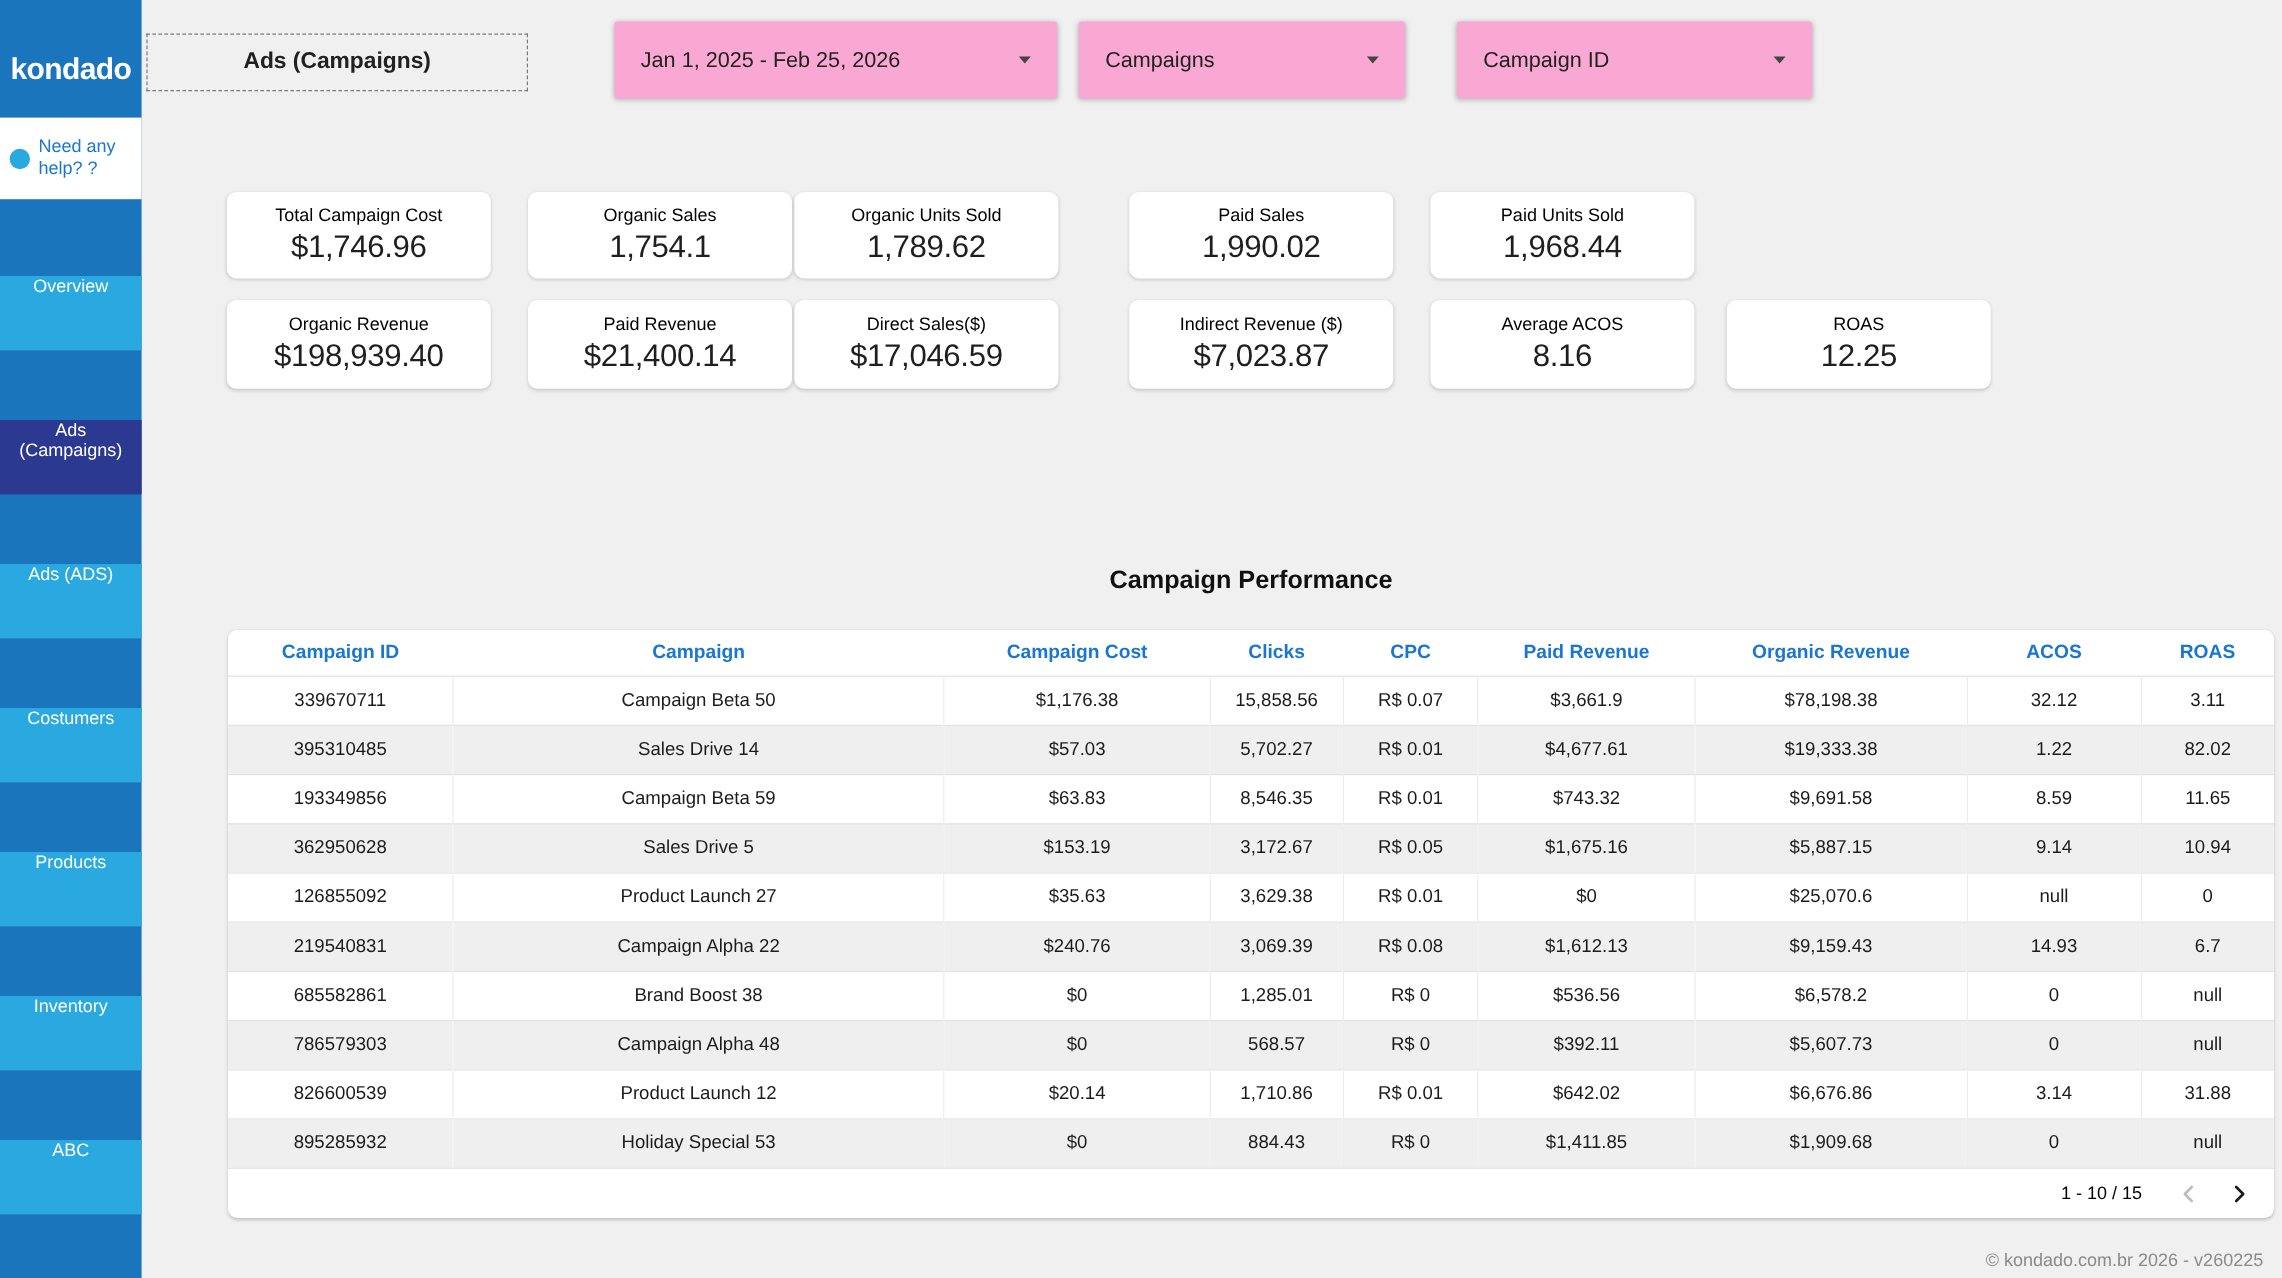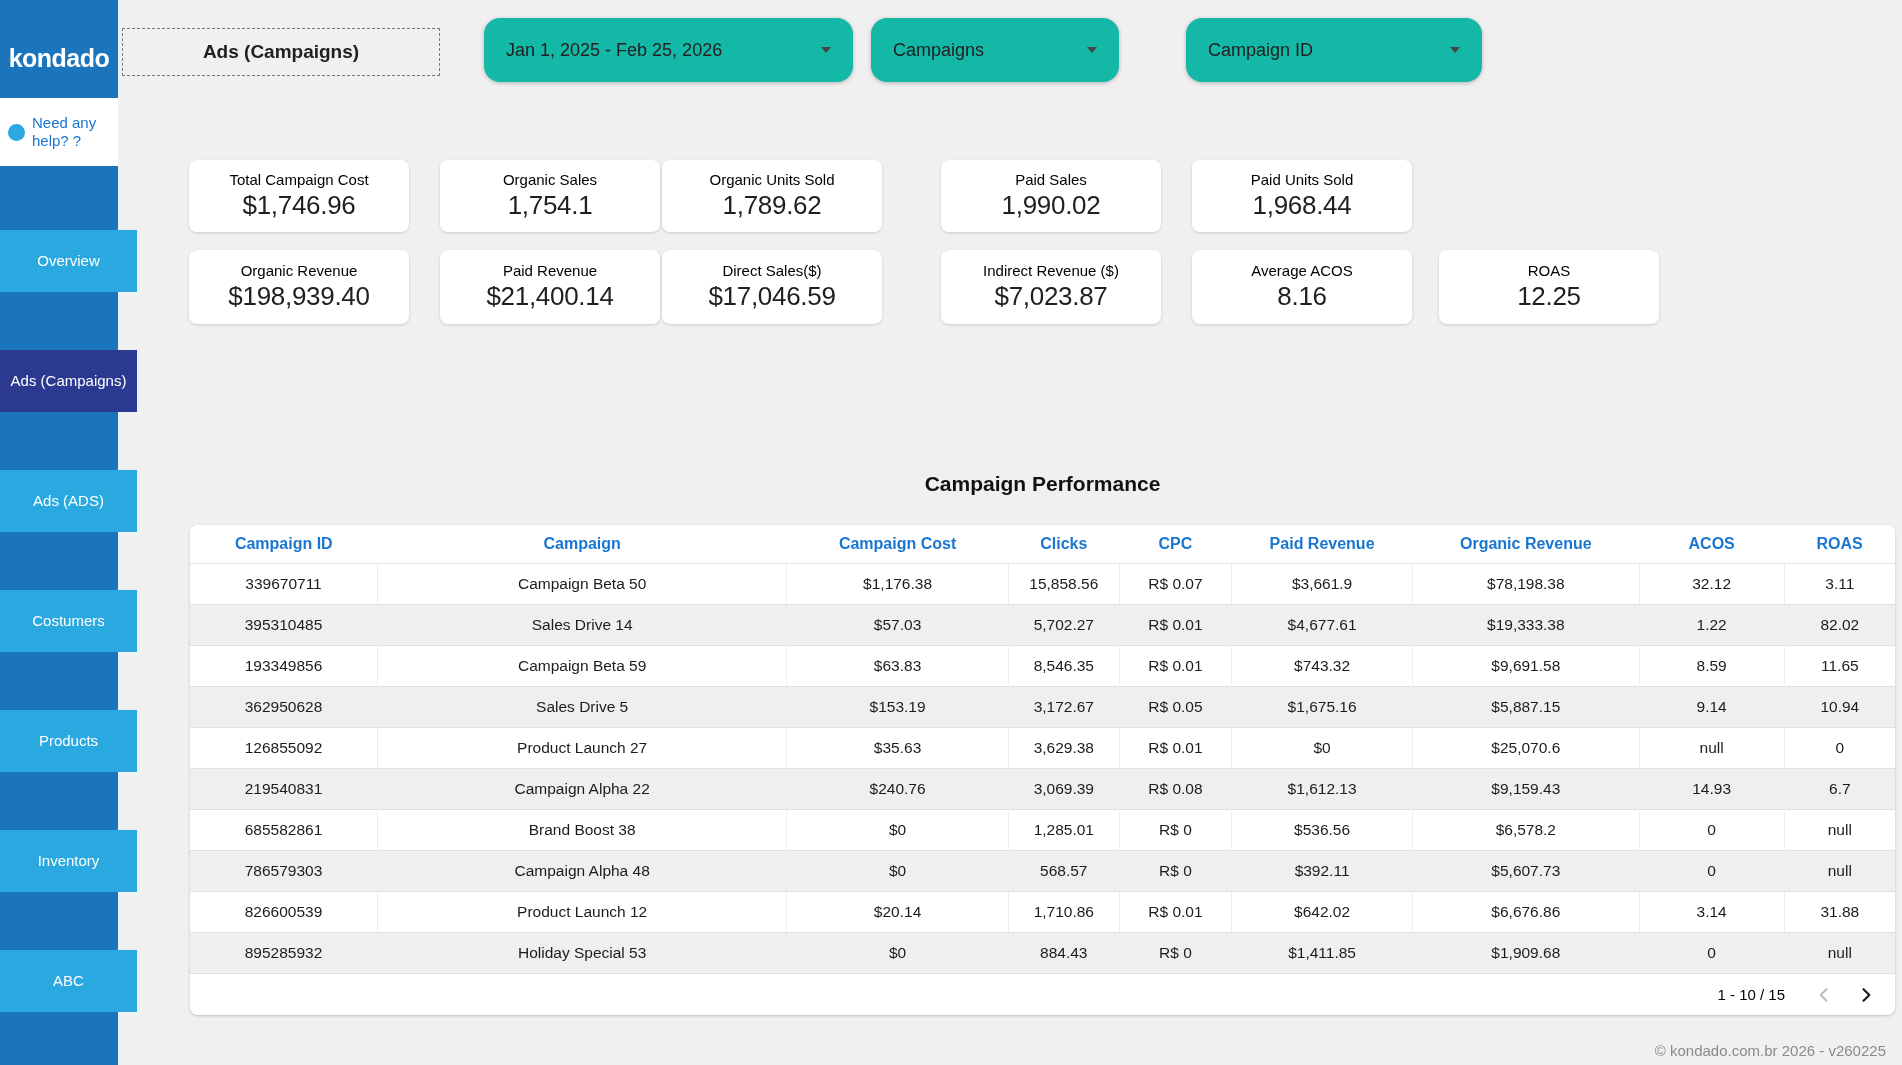--- a/index.html
+++ b/index.html
@@ -27,42 +27,42 @@
     padding:6px 6px 6px 8px; cursor:pointer;
   }
   .help-dot {
     flex:0 0 auto; width:17px; height:17px; border-radius:50%;
     background: var(--nav_blue, #29a9e0);
   }
   .help-text {
     color: var(--link_blue, #1976d2); font-size:15px; line-height:1.18;
   }
   .nav-item {
-    position:absolute; left:0; width:137px; height:62px;
+    position:absolute; left:0; width:118px; height:62px;
     background: var(--nav_blue, #29a9e0);
-    display:flex; align-items:center; justify-content:center; text-align:center;
+    display:flex; justify-content:center; text-align:center;
     color:#fff; font-size:15px; line-height:1.15; cursor:pointer; padding:0 4px;
   }
   .nav-item.active { background: var(--active_navy, #2b3990); }
 
   
   .page-title-box {
     position:absolute; left:122px; top:28px; width:318px; height:48px;
     border:1.5px dashed #7a7a7a;
     display:flex; align-items:center; justify-content:center;
     font-size:19px; font-weight:bold;
   }
   .dropdown {
-    position:absolute; top:18px; height:64px; background:#14b8a6; border-radius:16px;
+    position:absolute; top:18px; height:64px; background:#f9a8d4; border-radius:3px;
     box-shadow:0 1px 4px rgba(0,0,0,0.25);
     display:flex; align-items:center; justify-content:space-between;
-    padding:0 22px; font-size:18px; cursor:pointer;
+    padding:0 22px; font-size:18px; cursor:pointer;margin-left:28px;
   }
   .dd-date      { left:484px;  width:369px; }
-  .dd-dim       { left:871px;  width:248px; }
+  .dd-dim       { left:871px;  width:272px; }
   .dd-metric    { left:1186px; width:296px; }
   .caret {
     width:0; height:0; margin-left:14px;
     border-left:5px solid transparent; border-right:5px solid transparent;
     border-top:6px solid #444;
   }
 
   
   .kpi {
     position:absolute; width:220px; background:#fff; border-radius:8px;

